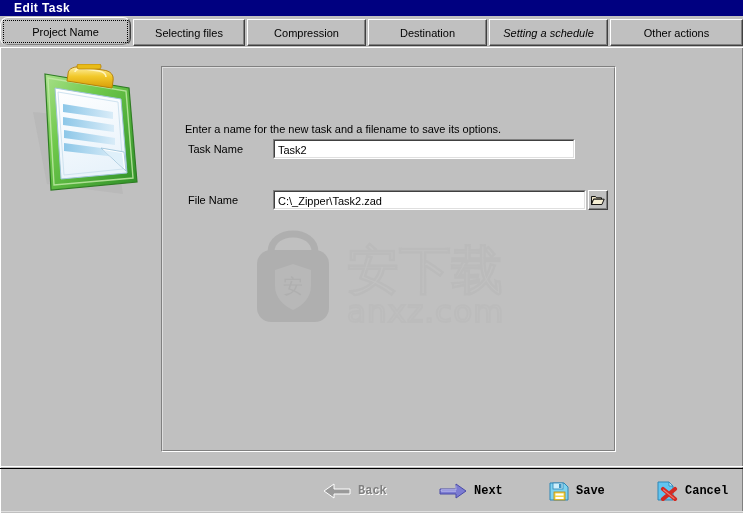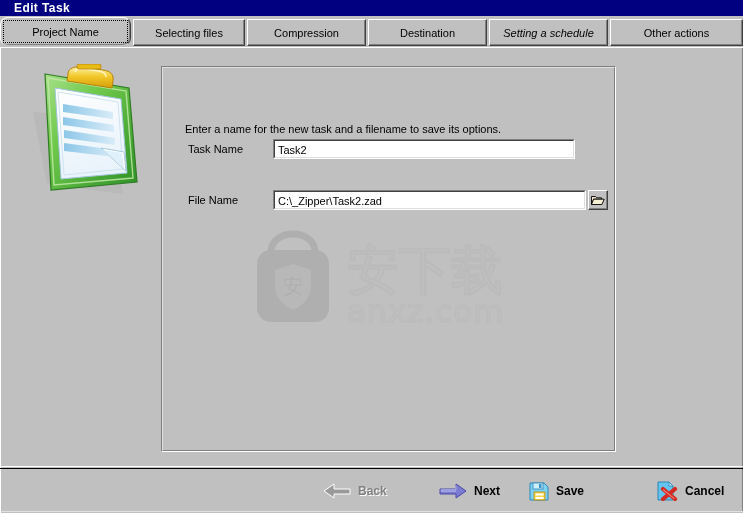--- a/index.html
+++ b/index.html
@@ -284,37 +284,37 @@
     position: absolute;
     top: 11px;
     height: 22px;
     display: flex;
     align-items: center;
     gap: 7px;
     cursor: pointer;
     background: transparent;
     border: 0;
     padding: 0;
-    font-family: Liberation Sans, sans-serif;
+    font-family: Liberation Mono, monospace;
     text-align: center;
   }
   .navbtn .navlabel {
     font-size: 12px;
     font-weight: bold;
     color: #000000;
     white-space: nowrap;
   }
   .navbtn.disabled { cursor: default; }
   .navbtn.disabled .navlabel {
     color: #808080;
     text-shadow: 1px 1px 0 #ffffff;
   }
   .navbtn.back   { left: 322px; }
   .navbtn.next   { left: 438px; }
-  .navbtn.save   { left: 528px; }
+  .navbtn.save   { left: 548px; }
   .navbtn.cancel { left: 655px; }
 
   .navicon { display: block; flex: 0 0 auto; }
 </style>
 </head>
 <body>
 
 <div id="app">
 
   <div class="titlebar">

